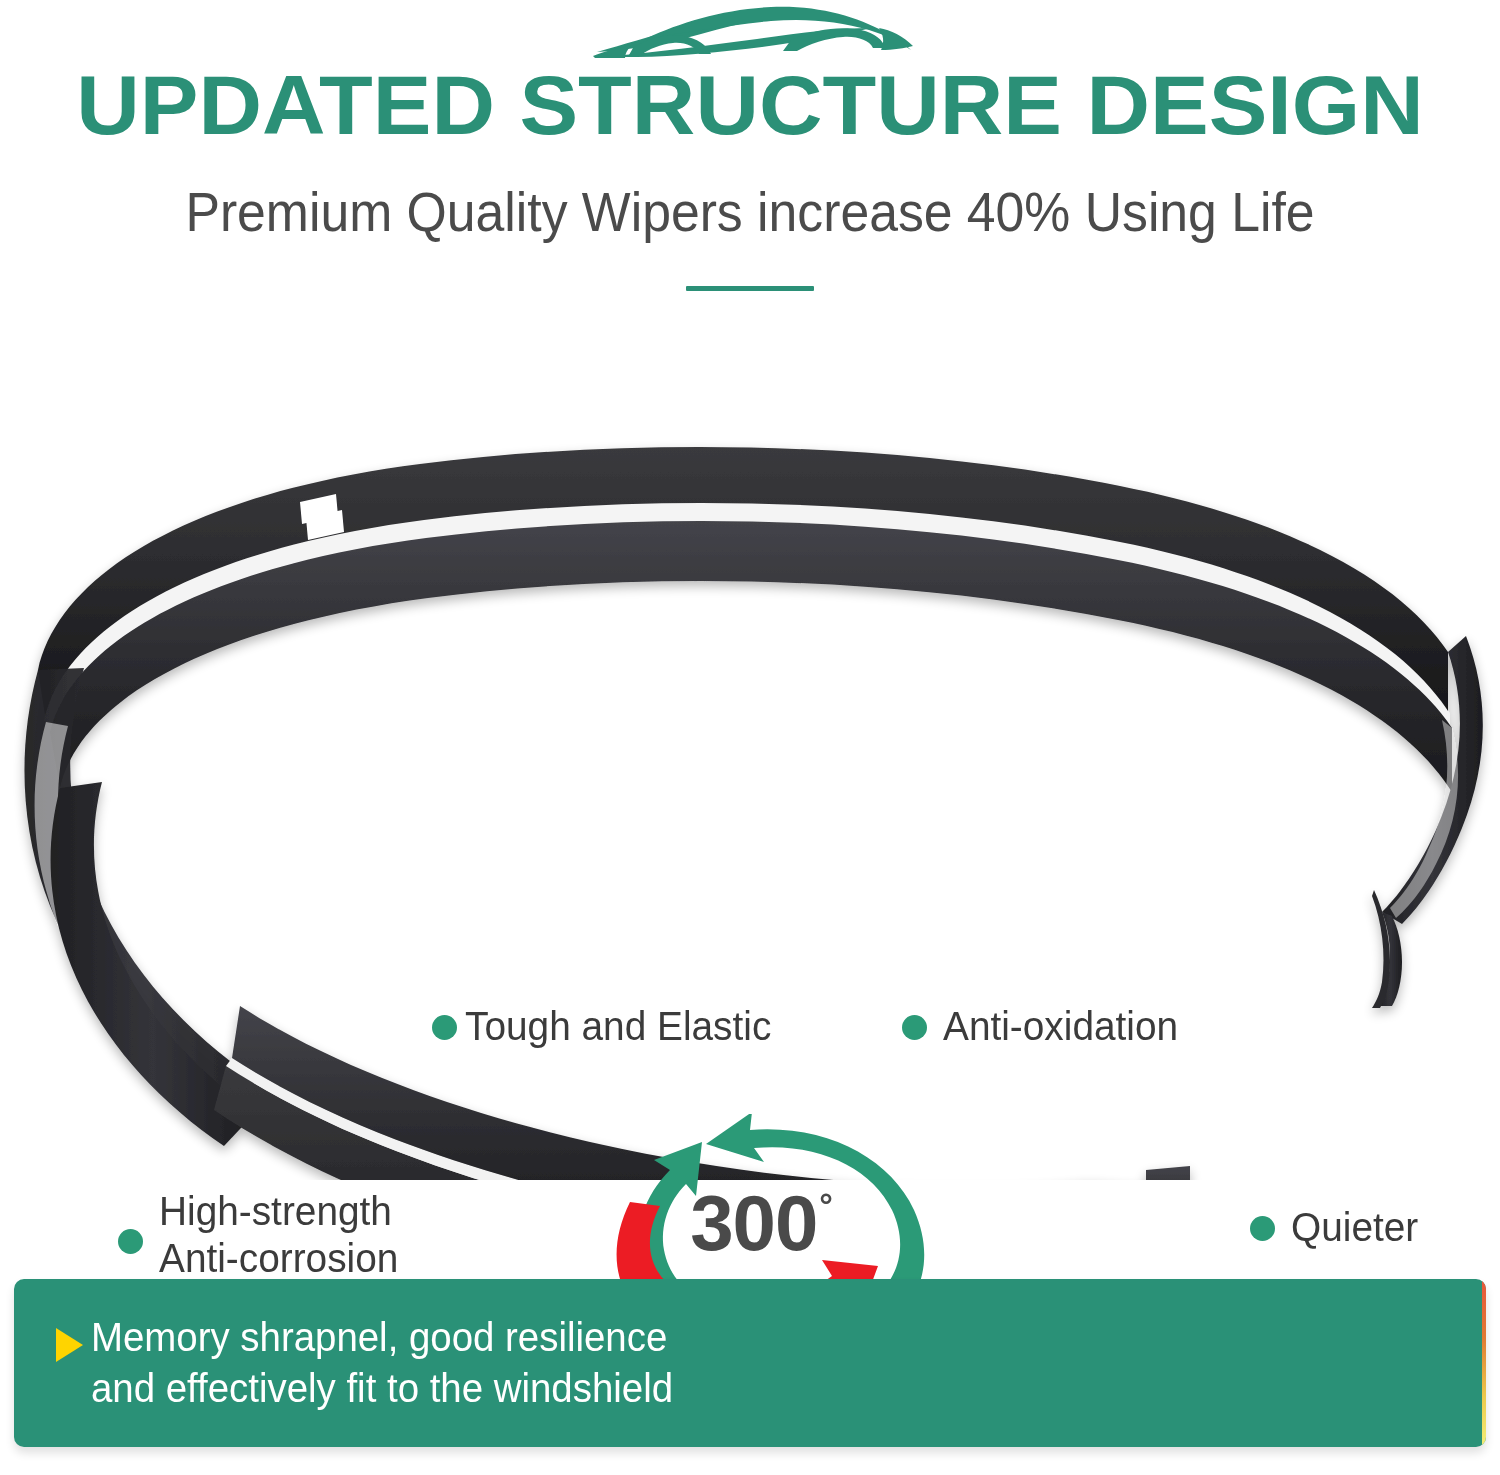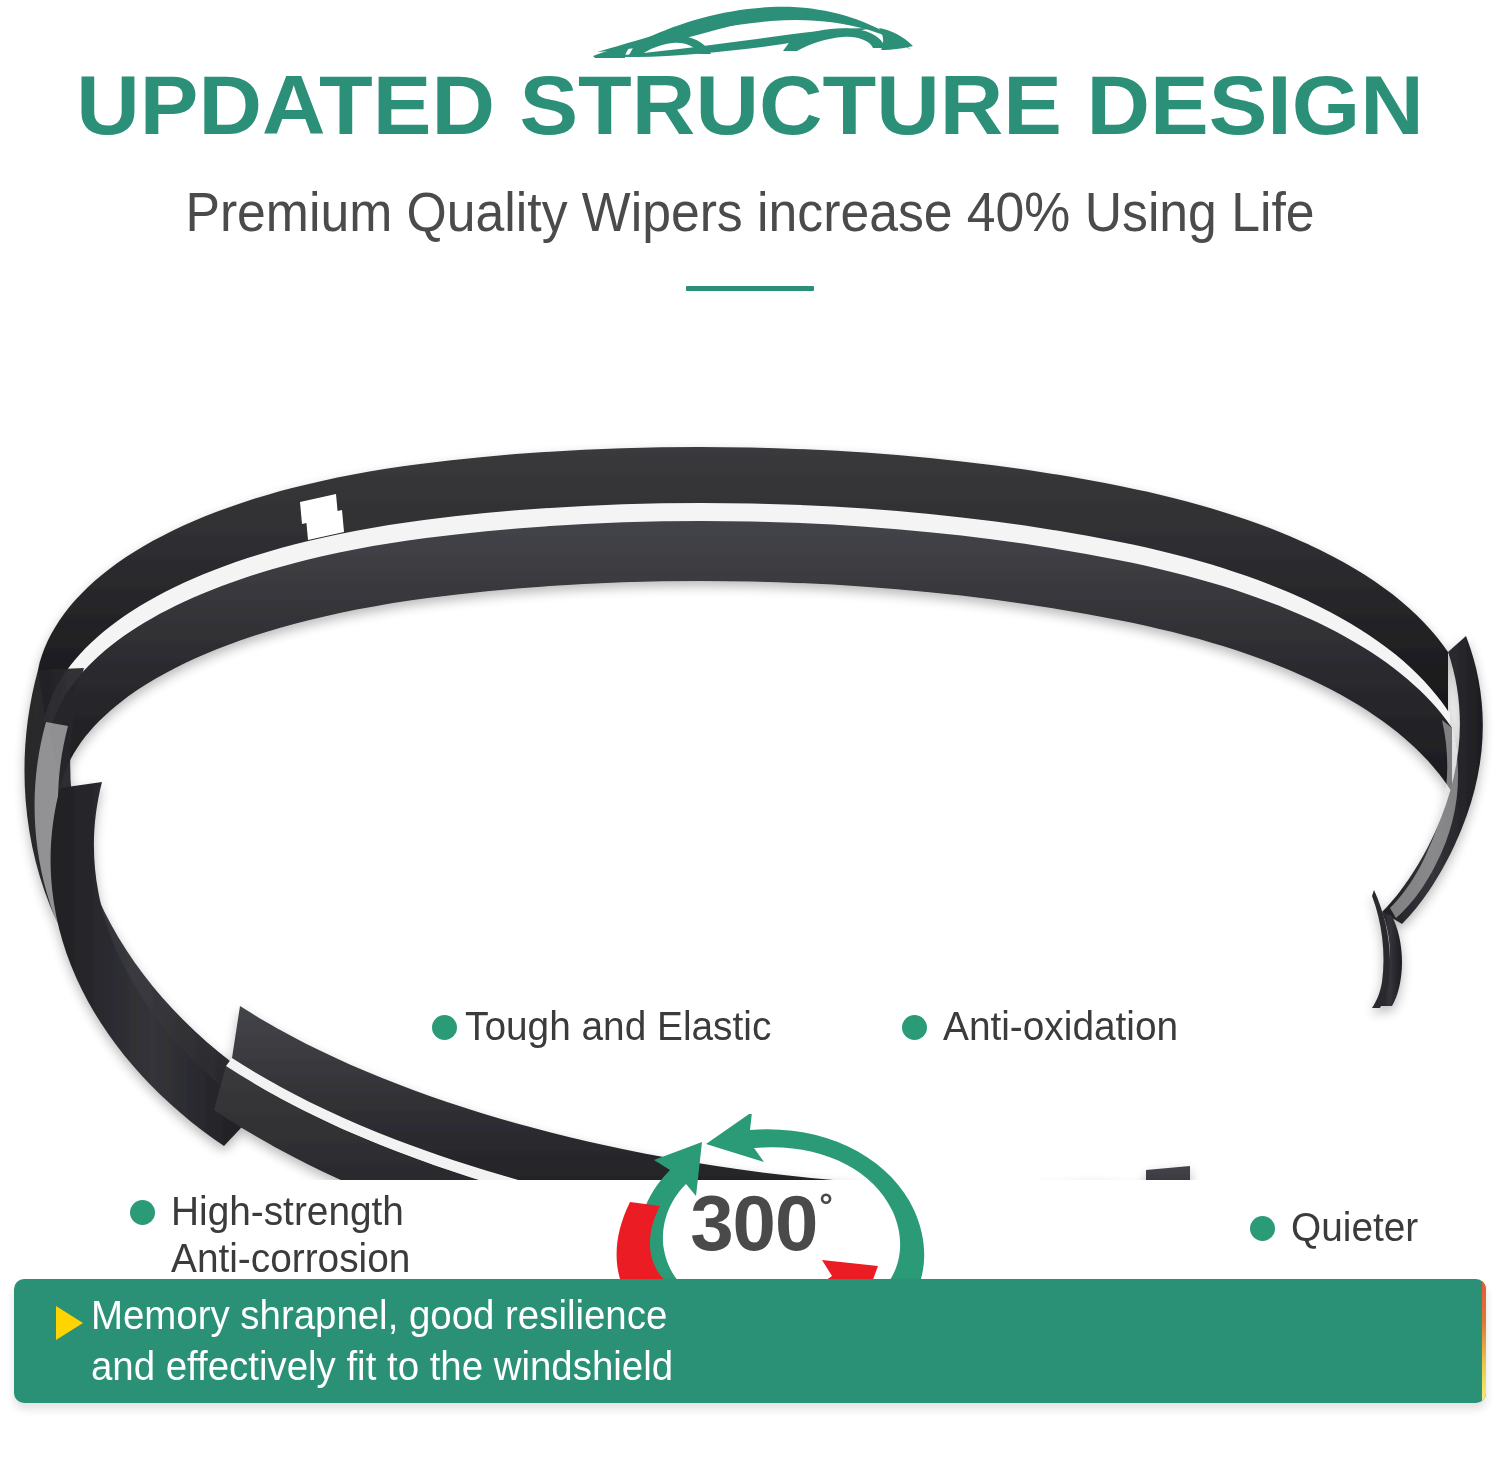--- a/index.html
+++ b/index.html
@@ -104,21 +104,21 @@
     font-weight: 400;
     font-size: 40px;
     line-height: 1.18;
     color: #3b3b3b;
     white-space: pre-line;
     transform: scaleX(0.97);
     transform-origin: left center;
   }
   #feat-tough   { left: 432px;  top: 583px; }
   #feat-anti    { left: 902px;  top: 583px; }
-  #feat-high    { left: 130px;  top: 768px; }
+  #feat-high    { left: 118px;  top: 768px; align-items: center; }
   #feat-quiet   { left: 1250px; top: 784px; }
 
   
   .badge360 {
     position: absolute;
     left: 578px;
     top: 694px;
     width: 380px;
     height: 230px;
   }
@@ -149,21 +149,21 @@
     top: -6px;
     left: 2px;
   }
 
   
   .banner-row {
     position: absolute;
     left: 14px;
     top: 1279px;
     width: 1472px;
-    height: 124px;
+    height: 168px;
     display: flex;
     align-items: stretch;
     background: #2a9177;
     border-radius: 10px;
     box-shadow: 0 6px 10px rgba(0,0,0,0.12);
     overflow: hidden;
   }
   .banner {
     flex: 1 1 50%;
     display: flex;

